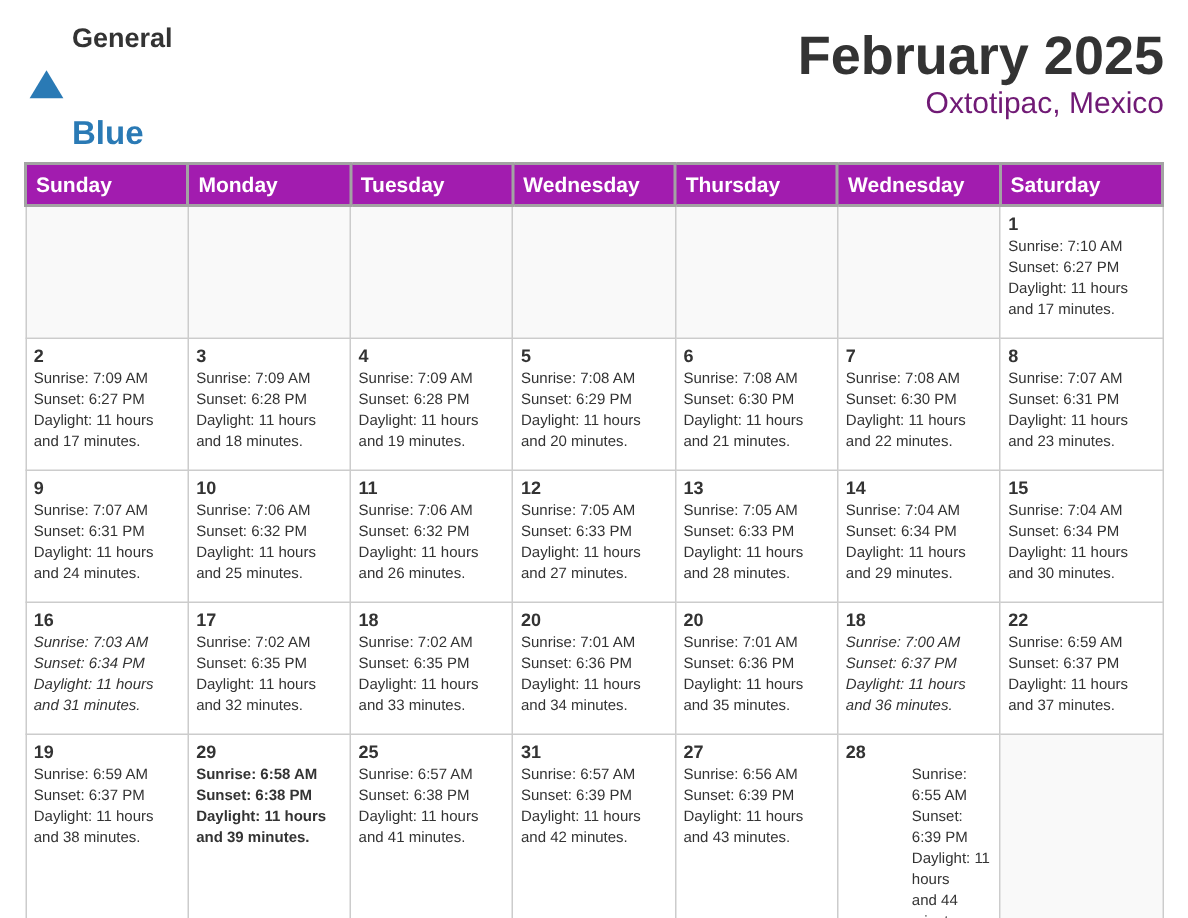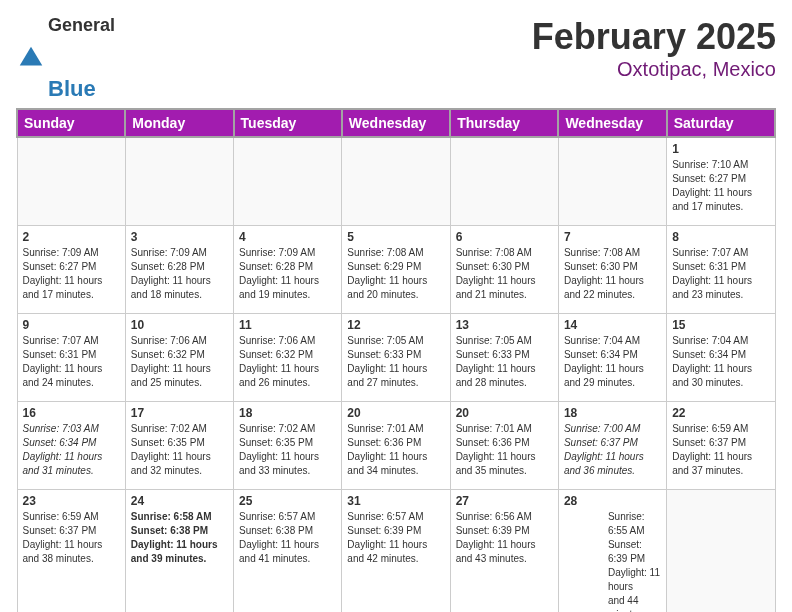--- a/index.html
+++ b/index.html
@@ -286,28 +286,28 @@
         <td>
           <span class="day-number">22</span>
           <div class="day-info" style="white-space: pre-line;">Sunrise: 6:59 AM
 Sunset: 6:37 PM
 Daylight: 11 hours
 and 37 minutes.</div>
         </td>
       </tr>
       <tr>
         <td>
-          <span class="day-number">23</span>
+          <span class="day-number">19</span>
           <div class="day-info" style="white-space: pre-line;">Sunrise: 6:59 AM
 Sunset: 6:37 PM
 Daylight: 11 hours
 and 38 minutes.</div>
         </td>
         <td>
-          <span class="day-number">24</span>
+          <span class="day-number">29</span>
           <div class="day-info" style="white-space: pre-line; font-weight: bold;">Sunrise: 6:58 AM
 Sunset: 6:38 PM
 Daylight: 11 hours
 and 39 minutes.</div>
         </td>
         <td>
           <span class="day-number">25</span>
           <div class="day-info" style="white-space: pre-line;">Sunrise: 6:57 AM
 Sunset: 6:38 PM
 Daylight: 11 hours

